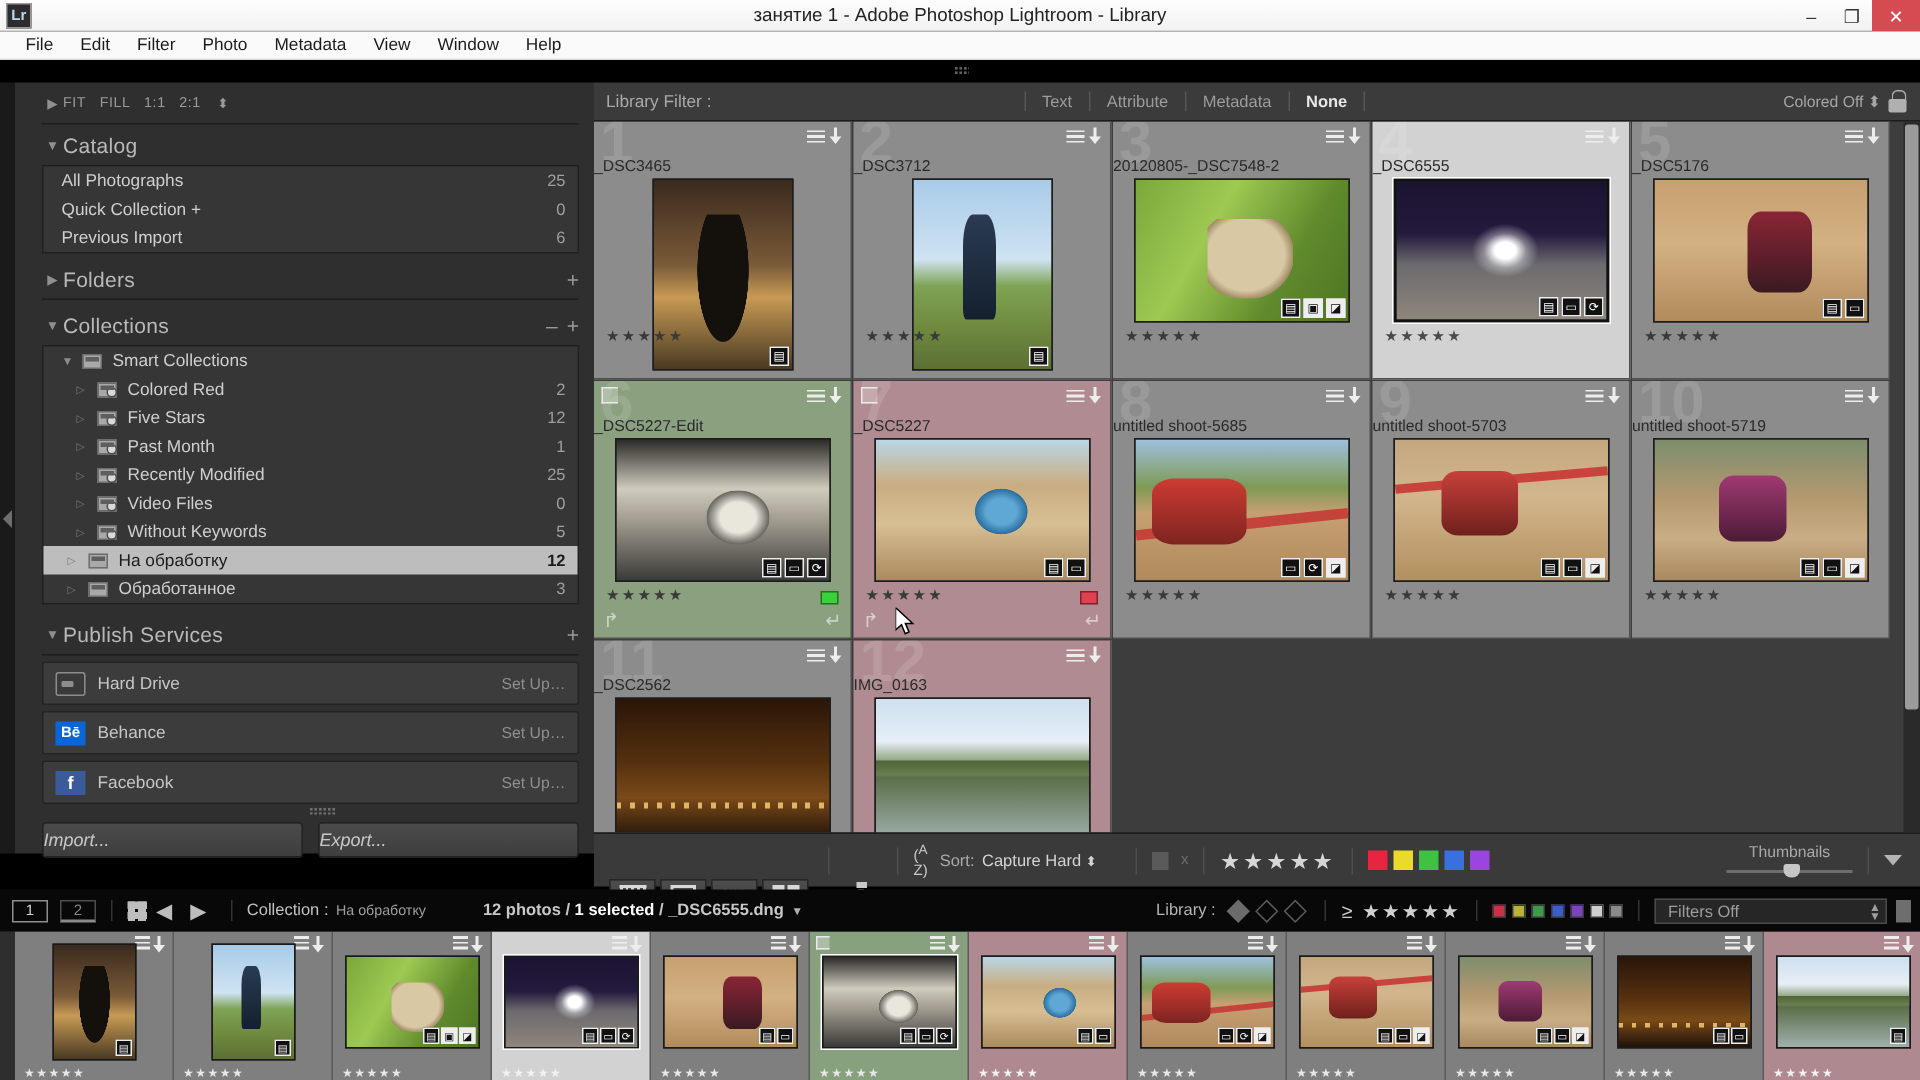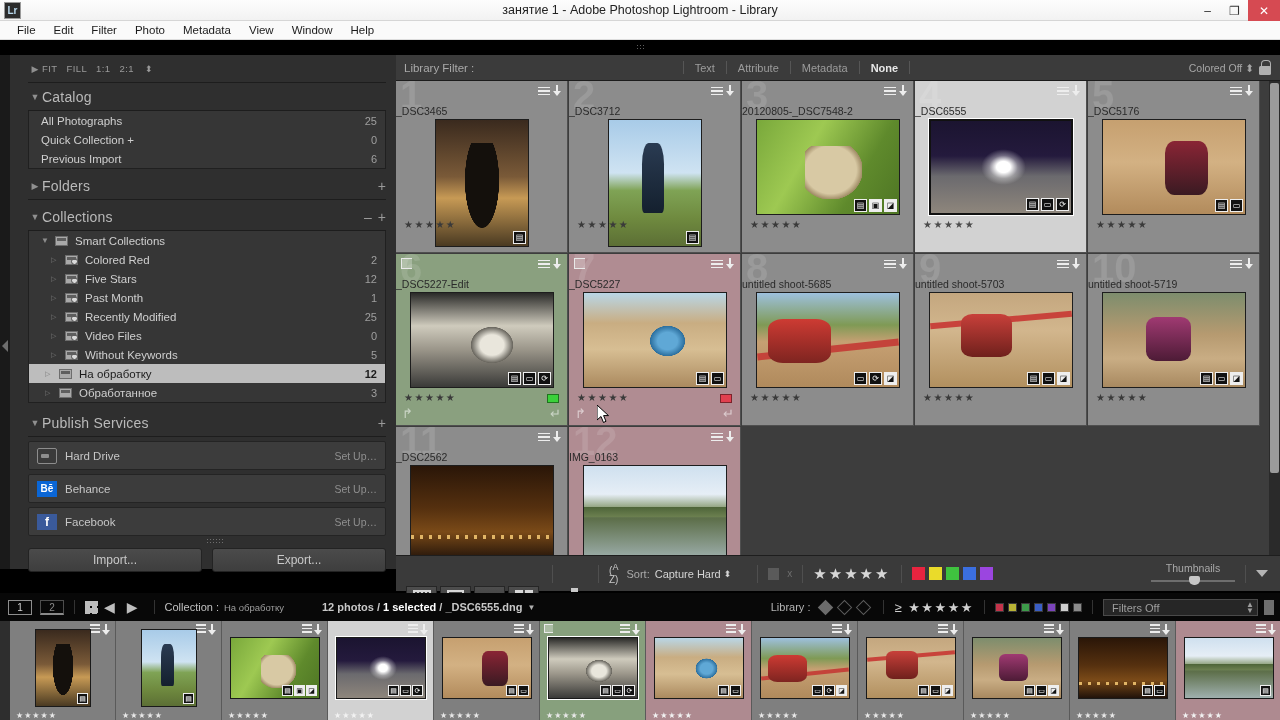--- a/index.html
+++ b/index.html
@@ -106,23 +106,23 @@
   .pub-ico{ width:20px; height:16px; margin-right:8px; flex:none; }
   .pub-ico.hd{ background:#3a3a3a; border:1px solid #8d8d8d; border-radius:2px; position:relative; }
   .pub-ico.hd:after{ content:""; position:absolute; left:3px; top:5px; width:8px; height:4px; background:#8d8d8d; border-radius:1px; }
   .pub-ico.be{ background:#0a66d6; color:#fff; font-size:10px; font-weight:bold; text-align:center; line-height:16px; }
   .pub-ico.fb{ background:#3a5a9b; color:#fff; font-size:12px; font-weight:bold; text-align:center; line-height:16px; }
   .pub-name{ font-size:11.5px; color:#c6c6c6; flex:1; }
   .pub-setup{ font-size:10.5px; color:#8f8f8f; }
 
   .ie-btns{ display:flex; gap:10px; margin-top:12px; }
   .ie-btn{
-    flex:1; height:24px; line-height:23px; text-align:center;
+    flex:1; height:24px; line-height:23px; text-align:left;
     background:linear-gradient(#4b4b4b,#3e3e3e); border:1px solid #232323; border-radius:3px;
-    color:#c8c8c8; font-size:12px;
+    color:#c8c8c8; font-size:12px;font-style:italic;
   }
   .lp-dots{
     position:absolute; left:178px; top:-10px; width:18px; height:5px;
     background:radial-gradient(#6e6e6e 40%, transparent 41%) 0 0/3px 3px;
   }
 
   
   .collapse-left{
     position:absolute; left:0; top:15px; width:10px; height:514px; background:#1a1a1a;
   }

